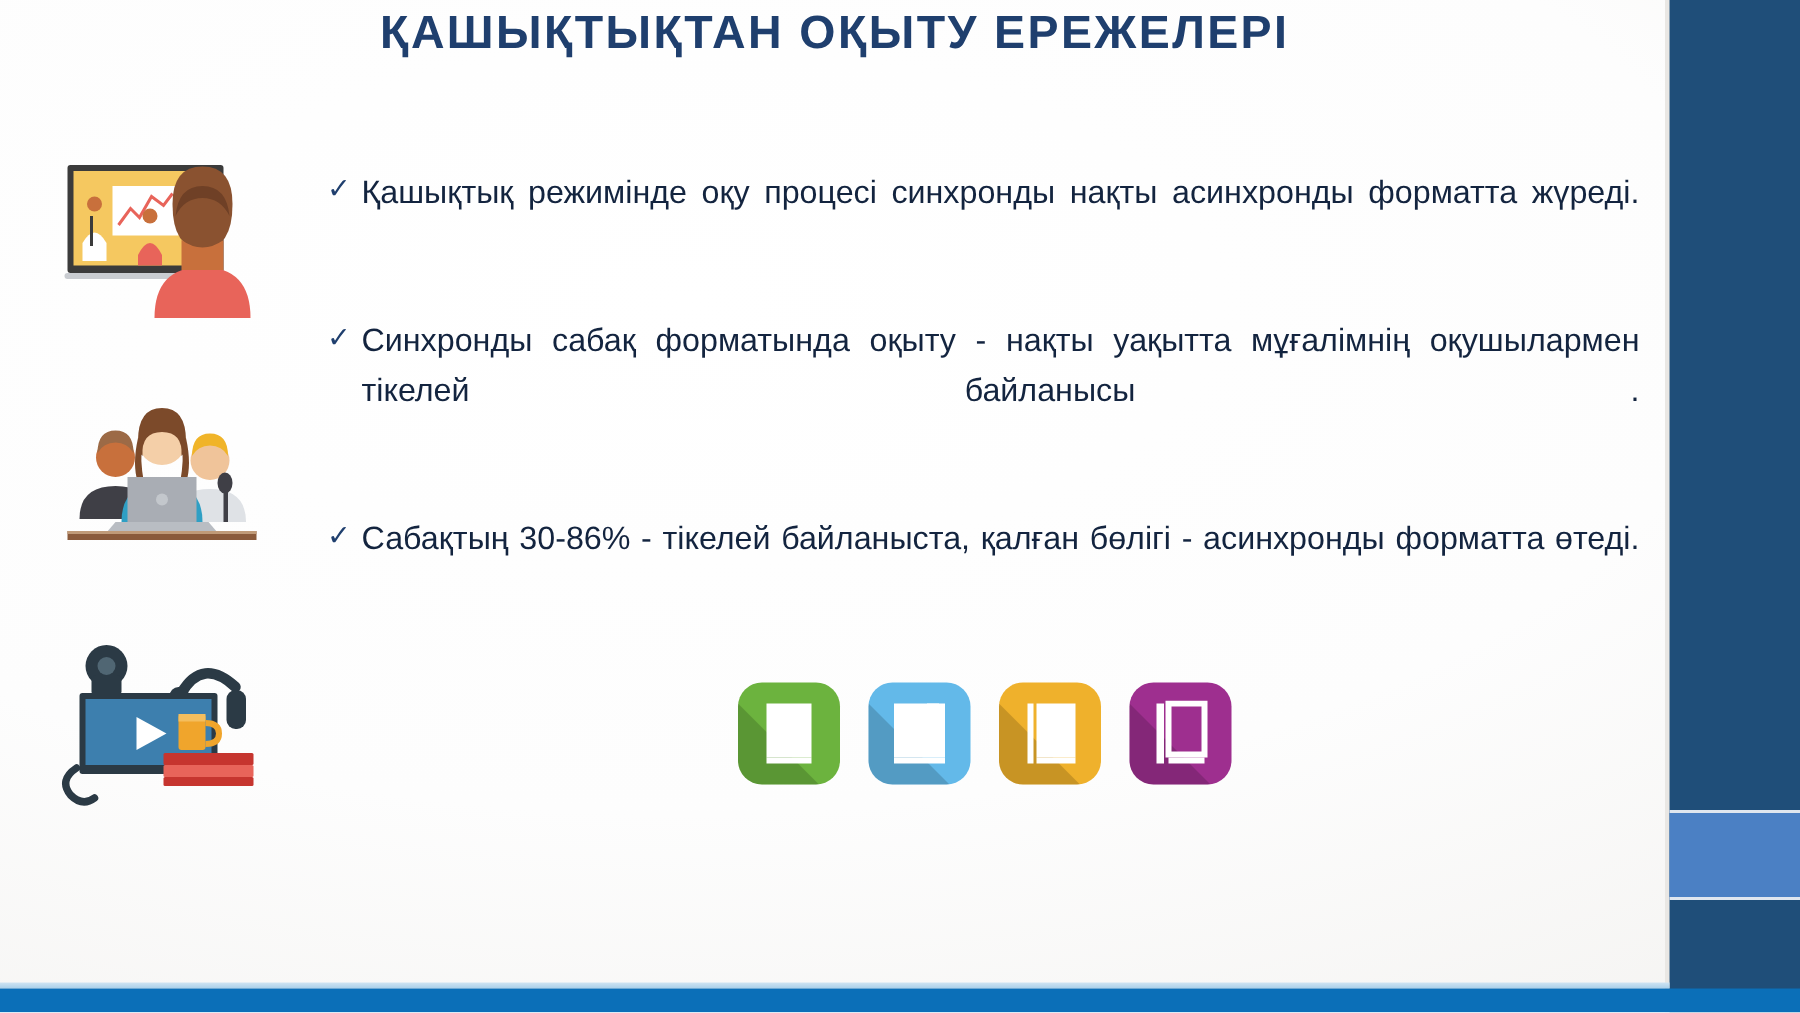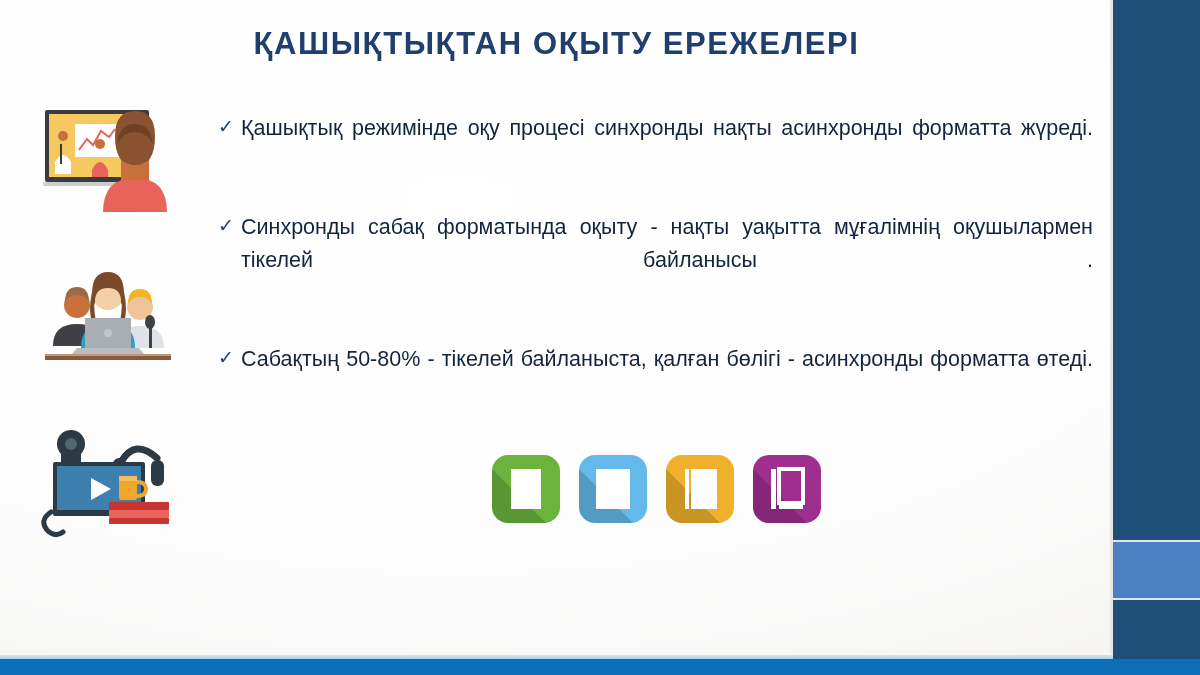--- a/index.html
+++ b/index.html
@@ -60,21 +60,21 @@
     bottom: 16px;
     width: 1113px;
     height: 4px;
     background: linear-gradient(to bottom, #cfe4f3, #a9cfe9);
   }
 
   
   .title {
     position: absolute;
     left: 0;
-    top: 26px;
+    top: 4px;
     width: 1113px;
     text-align: center;
     font-size: 31px;
     font-weight: bold;
     letter-spacing: 1.6px;
     color: #1f3f6e;
     white-space: nowrap;
   }
 
   
@@ -291,18 +291,18 @@
       <span class="btext">Қашықтық режимінде оқу процесі синхронды нақты асинхронды форматта жүреді.</span>
     </div>
 
     <div class="bullet" style="color: rgb(19, 36, 63);">
       <span class="tick">✓</span>
       <span class="btext">Синхронды сабақ форматында оқыту - нақты уақытта мұғалімнің оқушылармен тікелей байланысы .</span>
     </div>
 
     <div class="bullet" style="color: rgb(19, 36, 63);">
       <span class="tick">✓</span>
-      <span class="btext">Сабақтың 50-80% - тікелей байланыста, қалған бөлігі - асинхронды форматта өтеді.</span>
+      <span class="btext">Сабақтың 30-86% - тікелей байланыста, қалған бөлігі - асинхронды форматта өтеді.</span>
     </div>
 
   </div>
 
 </div>
 
 </body></html>

